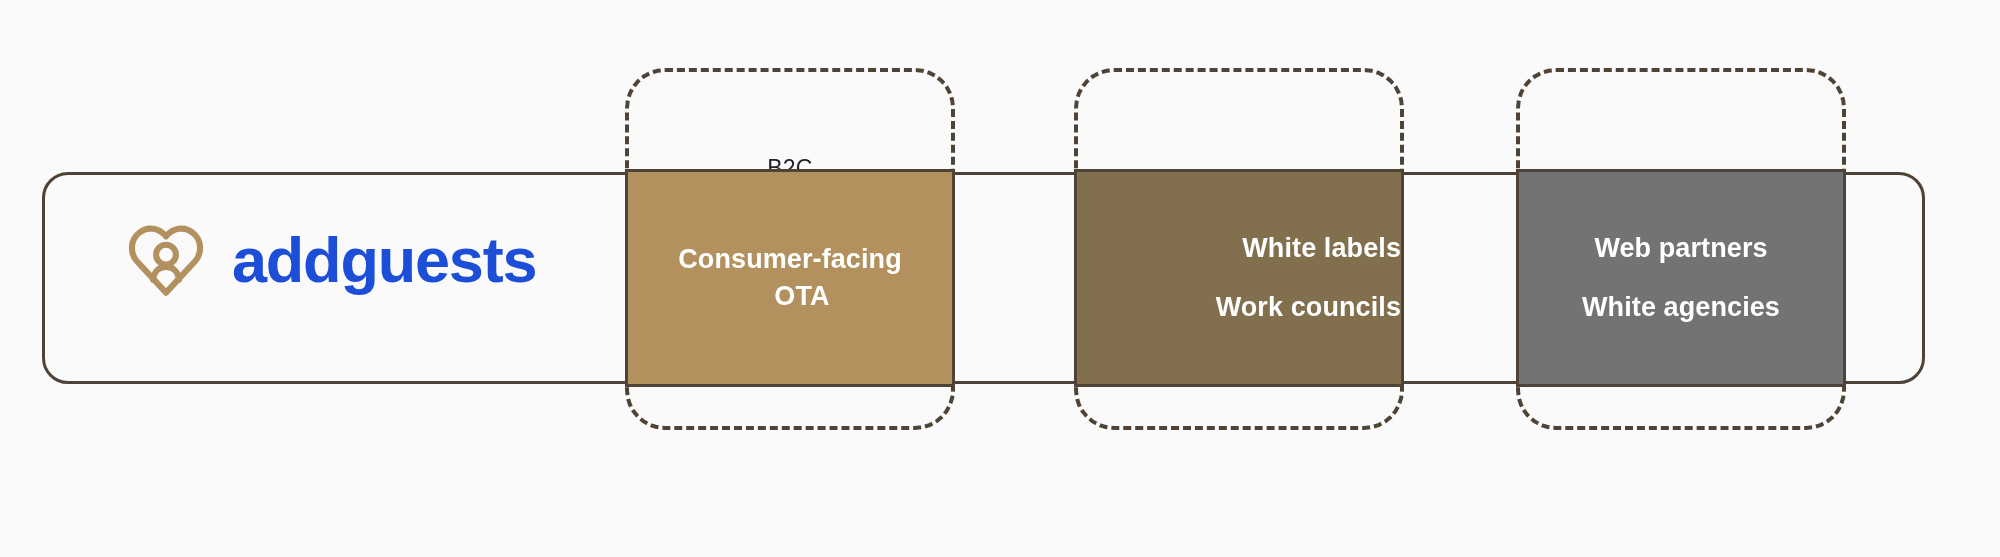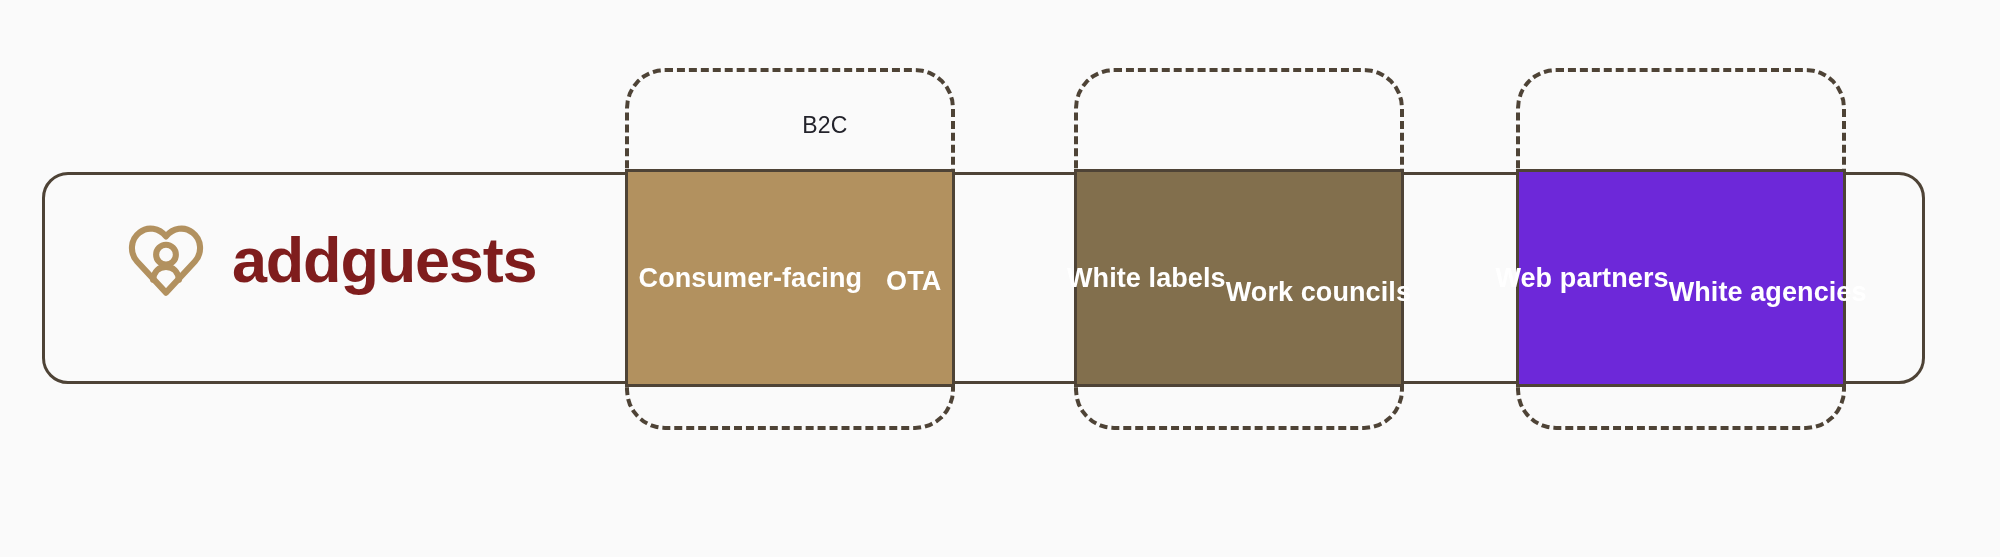--- a/index.html
+++ b/index.html
@@ -54,45 +54,45 @@
     top: 110px;
     height: 30px;
     line-height: 30px;
     text-align: center;
     font-size: 23px;
     font-weight: 400;
     color: #23232b;
     letter-spacing: .2px;
     white-space: nowrap;
   }
-  .seg-label.b2c   { left: 660px;  width: 330px; }
+  .seg-label.b2c   { left: 625px;  width: 330px; margin-top: 43px; }
   .seg-label.b2b2c { left: 1074px; width: 330px; }
   .seg-label.b2b   { left: 1516px; width: 330px; }
 
   
   .block {
     position: absolute;
     top: 172px;
     height: 212px;
     box-sizing: border-box;
     border-left: 3px solid #4e4336;
     border-right: 3px solid #4e4336;
     display: flex;
-    flex-direction: row;
+    flex-direction: column;
     align-items: center;
     justify-content: center;
     color: #ffffff;
     font-weight: 700;
     font-size: 27px;
     letter-spacing: .1px;
     text-align: center;
   }
   .block.b2c   { left: 625px;  width: 330px; background: #b2915f; }
-  .block.b2b2c { left: 1074px; width: 330px; background: #826f4d; }
-  .block.b2b   { left: 1516px; width: 330px; background: #6d28d9; }
+  .block.b2b2c { left: 1074px; width: 330px; background: #826f4d; align-items: flex-end; }
+  .block.b2b   { left: 1516px; width: 330px; background: #737373; }
 
   
   .block::before,
   .block::after {
     content: "";
     position: absolute;
     left: -3px;
     right: -3px;
     height: 3px;
     background: #4e4336;
@@ -110,21 +110,21 @@
     left: 128px;
     top: 222px;
     display: flex;
     align-items: center;
     gap: 28px;
   }
   .brand-mark { width: 76px; height: 76px; display: block; }
   .brand-word {
     font-size: 63px;
     font-weight: 700;
-    color: #7f1d1d;
+    color: #1d4ed8;
     letter-spacing: -1.2px;
     line-height: 1;
     white-space: nowrap;
   }
 </style>
 </head>
 <body>
 
 <div id="stage">
 

